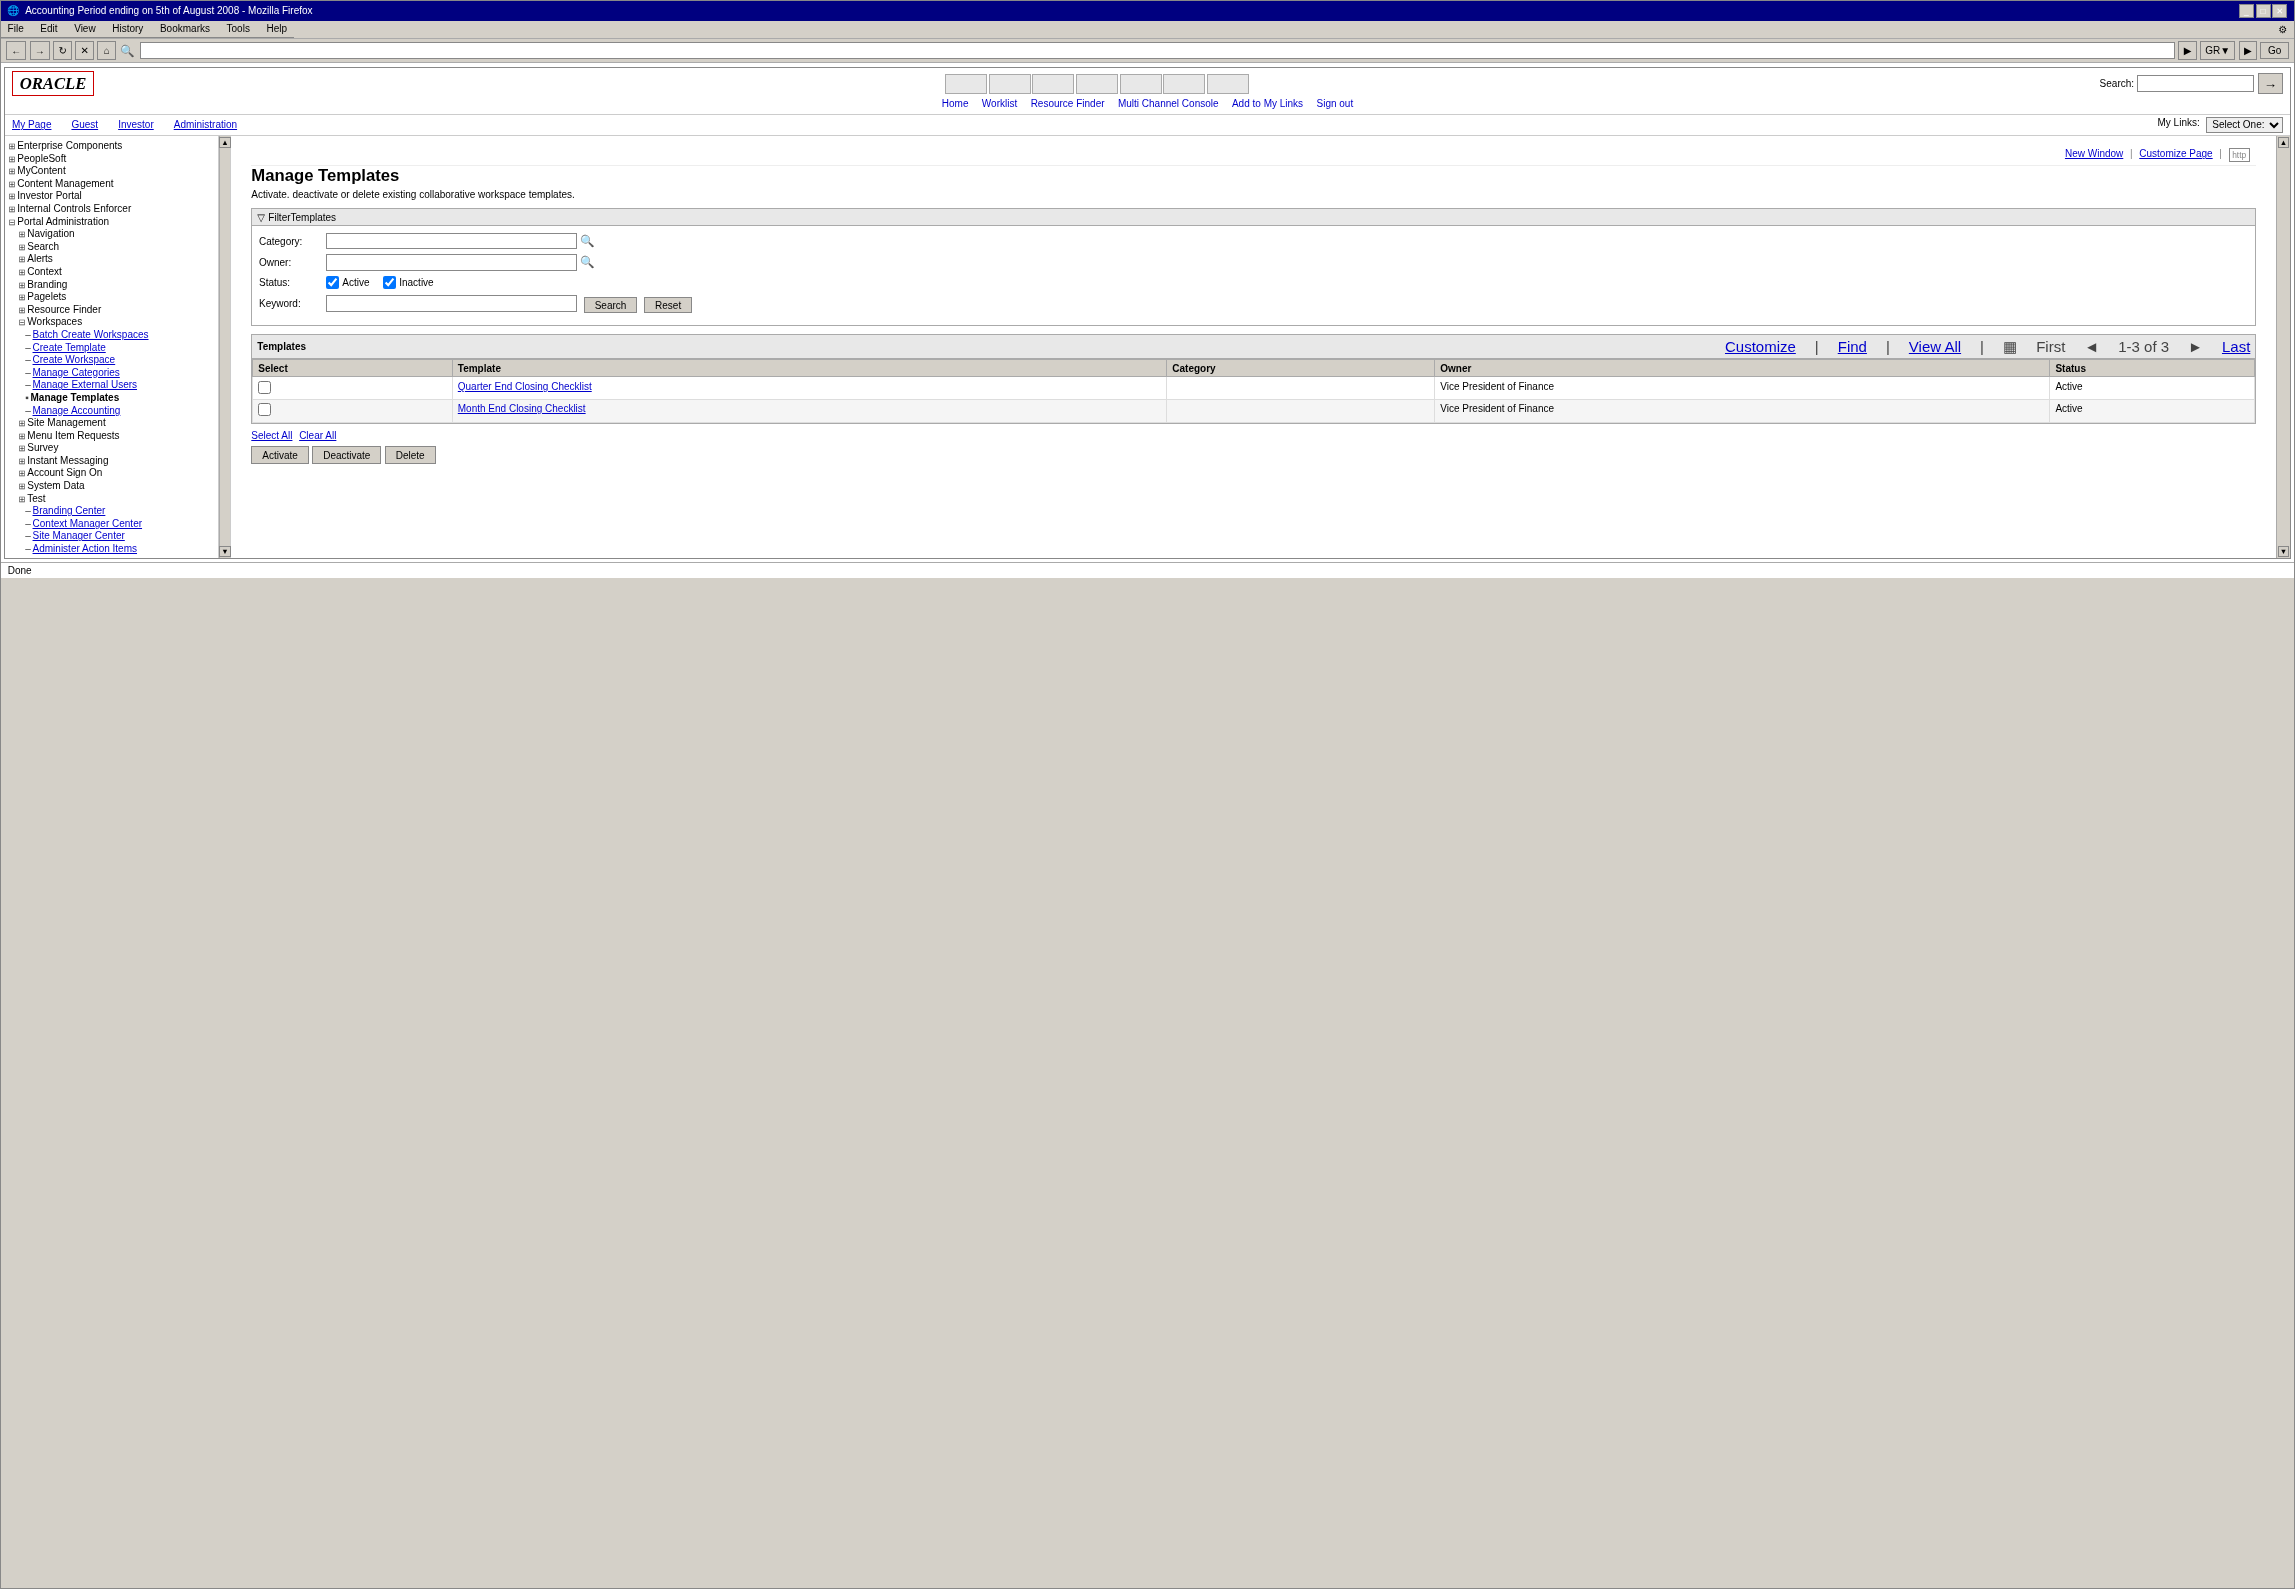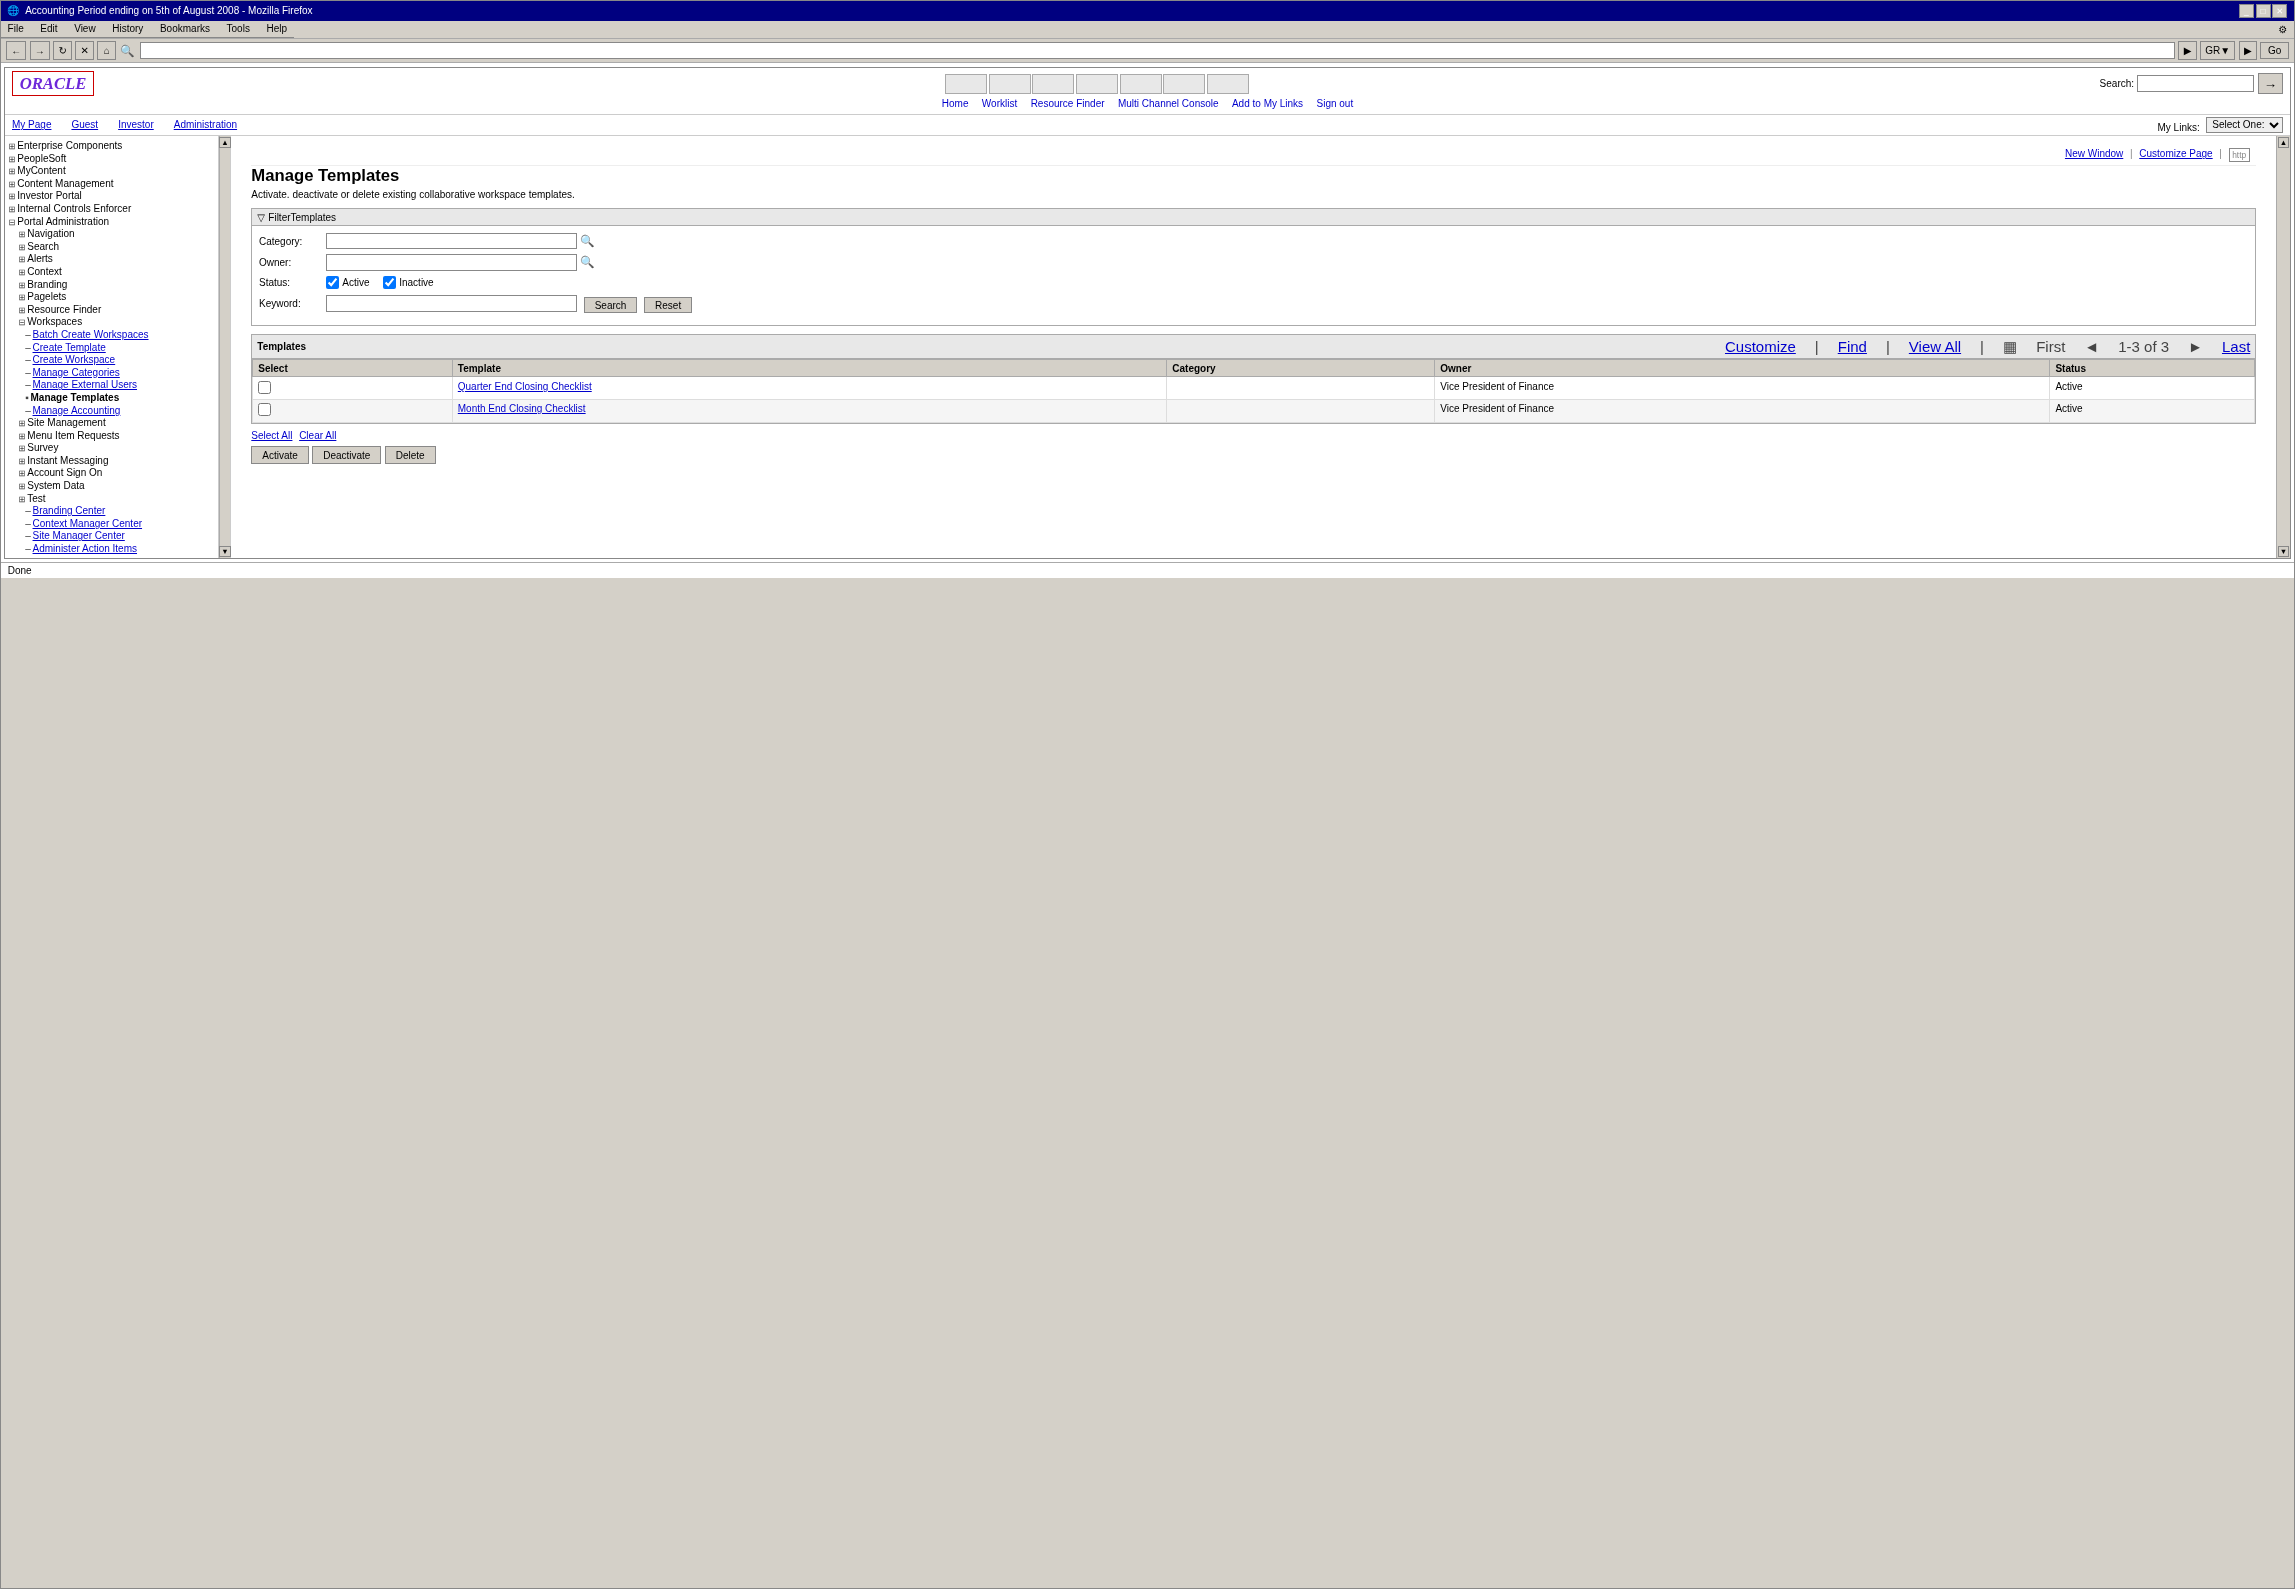--- a/index.html
+++ b/index.html
@@ -19,34 +19,34 @@
     .toolbar-btn { background: #d4d0c8; border: 0.8px solid #888; padding: 1.7px 4.2px; cursor: pointer; font-size: 10px; min-width: 18.4px; height: 18.4px; display: flex; align-items: center; justify-content: center; }
     .address-bar { flex: 1; background: white; border: 0.8px solid #888; padding: 1.7px 5px; font-size: 10px; }
     .go-btn { background: #d4d0c8; border: 0.8px solid #888; padding: 1.7px 6.7px; cursor: pointer; font-size: 10px; }
 
     
     .browser-content { background: white; border: 0.8px solid #888; margin: 3.3px; display: flex; flex-direction: column; }
 
     
     .oracle-header { border-bottom: 0.8px solid #ccc; padding: 3.3px 6.7px; background: white; }
     .oracle-top { display: flex; align-items: center; justify-content: space-between; }
-    .oracle-logo { font-size: 16.7px; font-weight: bold; font-style: italic; font-family: serif; color: #6d28d9; border: 1.7px solid #cc0000; padding: 1.7px 6.7px; }
+    .oracle-logo { font-size: 16.7px; font-weight: bold; font-style: italic; font-family: serif; color: #000000; border: 1.7px solid #cc0000; padding: 1.7px 6.7px; }
     .header-tabs { display: flex; gap: 1.7px; }
     .header-tab { border: 0.8px solid #aaa; padding: 2.5px 10px; background: #e8e8e8; font-size: 9.2px; cursor: pointer; min-width: 42px; height: 20px; }
     .search-area { display: flex; align-items: center; gap: 3.3px; font-size: 10px; }
     .search-input { border: 0.8px solid #888; padding: 1.7px 5px; width: 117px; font-size: 10px; }
     .search-go-btn { border: 0.8px solid #888; background: #d4d0c8; padding: 1.7px 5px; cursor: pointer; }
 
     .nav-links { display: flex; gap: 13.4px; justify-content: center; padding: 1.7px 0; font-size: 10px; }
     .nav-links a { color: #0000cc; text-decoration: none; cursor: pointer; }
 
     .page-nav { display: flex; align-items: center; justify-content: space-between; padding: 1.7px 6.7px; border-bottom: 0.8px solid #ccc; font-size: 10px; }
     .page-nav-left { display: flex; gap: 20px; }
     .page-nav-left a { color: #0000cc; text-decoration: underline; cursor: pointer; }
-    .page-nav-right { display: flex; gap: 6.7px; align-items: flex-end; }
+    .page-nav-right { display: flex; gap: 6.7px; align-items: flex-start; }
     .my-links-label { font-size: 10px; }
     .my-links-select { border: 0.8px solid #888; font-size: 10px; padding: 0.8px; }
 
     
     .main-layout { display: flex; flex: 1; }
 
     
     .sidebar { width: 226px; border-right: 0.8px solid #ccc; padding: 3.3px; font-size: 10px; overflow-y: auto; max-height: 452px; }
     .sidebar-item { padding: 0.8px 0; cursor: pointer; }
     .sidebar-item a { color: #0000cc; text-decoration: underline; }

